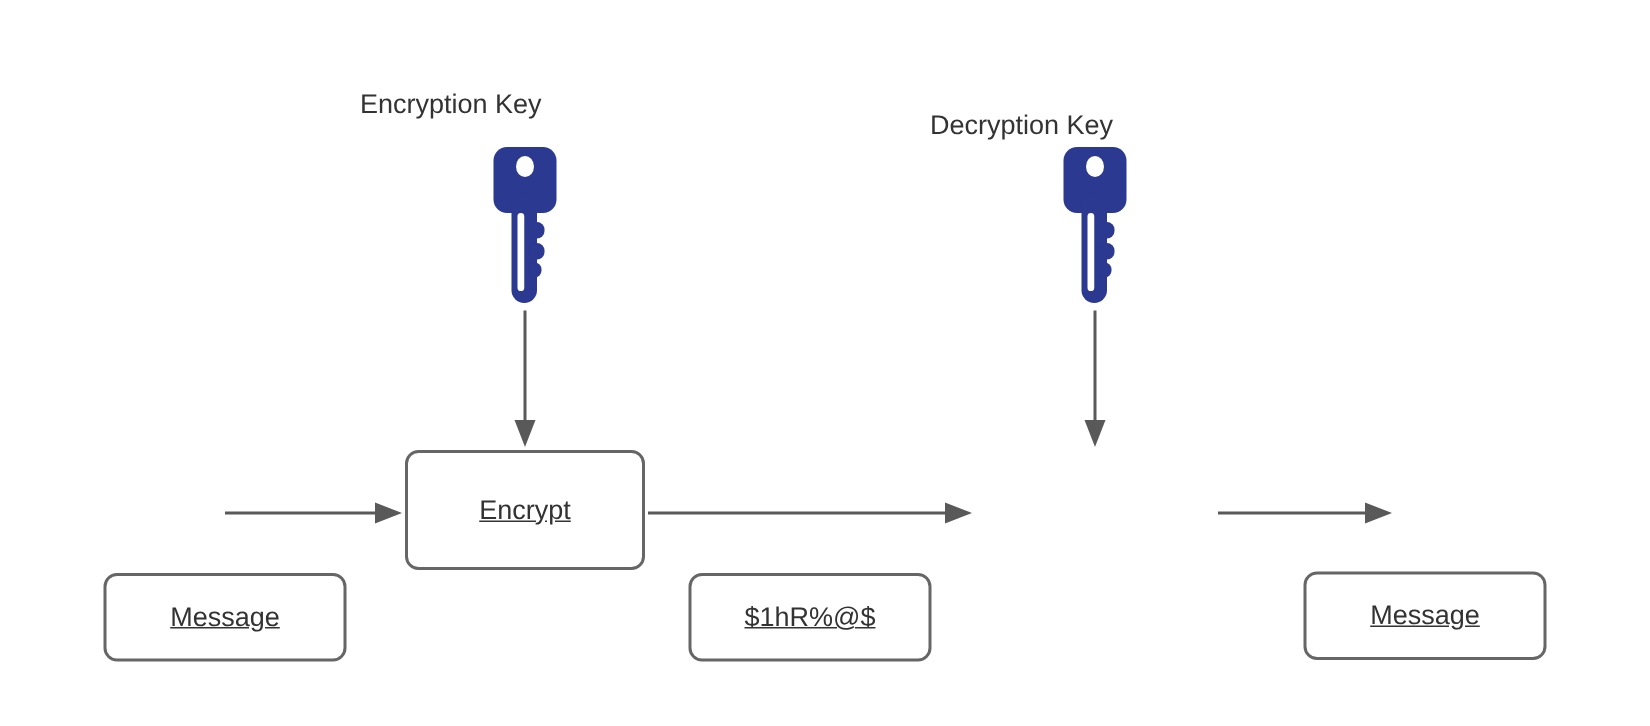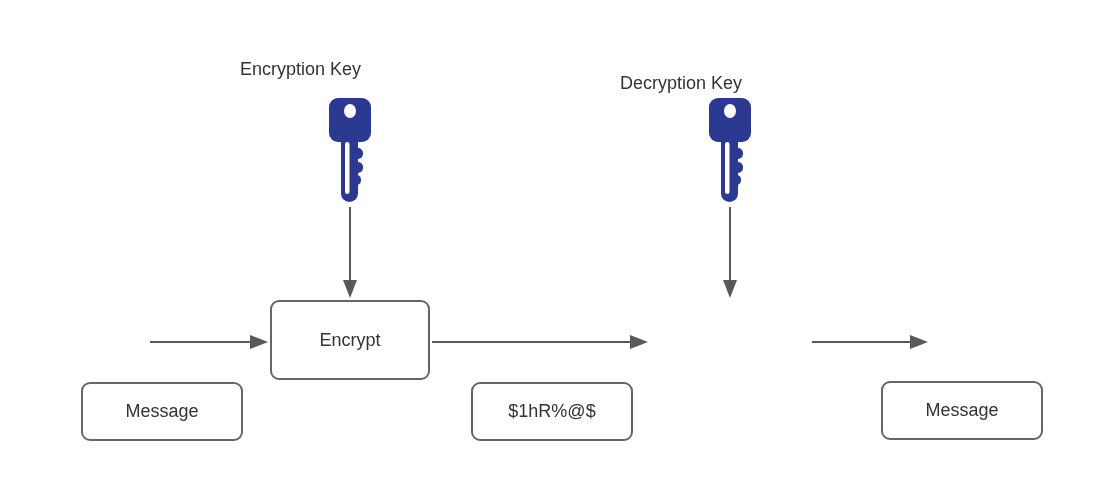--- a/index.html
+++ b/index.html
@@ -28,23 +28,24 @@
     position: absolute;
     box-sizing: border-box;
     background: #ffffff;
     border: 2px solid var(--box-border-gray, #666666);
     border-radius: 9px;
     display: flex;
     align-items: center;
     justify-content: center;
     font-size: 18px;
     color: var(--text-dark, #333333);
+    text-decoration: underline;
   }
   .process-node { width: 160px; height: 80px; }
-  .data-node    { width: 162px; height: 59px; margin-left: 12px; }
+  .data-node    { width: 162px; height: 59px; }
 
   .key-icon { position: absolute; width: 44px; height: 110px; }
   .key-body { fill: var(--key-blue, #2b3990); }
   .key-hole, .key-slot { fill: #ffffff; }
 
   .arrow-layer {
     position: absolute;
     left: 0; top: 0;
     width: 1100px; height: 484px;
     pointer-events: none;

